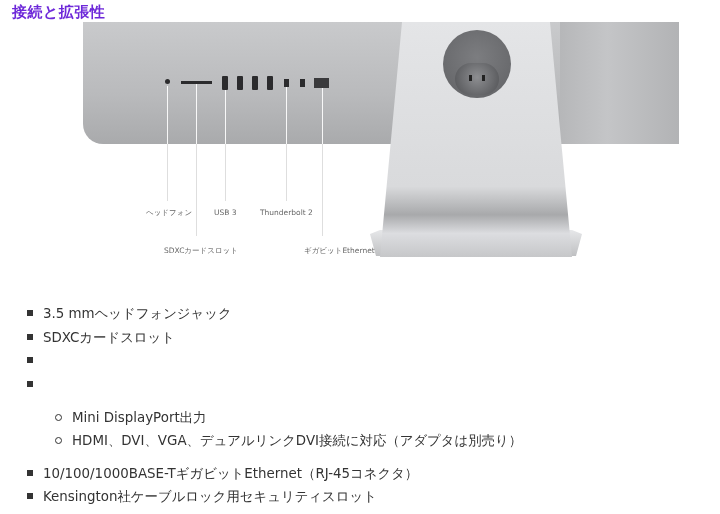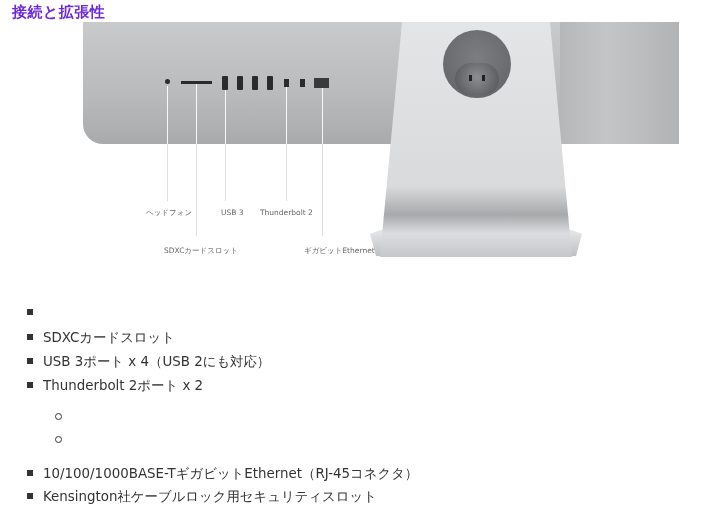--- a/index.html
+++ b/index.html
@@ -69,44 +69,44 @@
 
   <div class="stand-foot"></div>
   <div class="stand"></div>
   <div class="hole"></div>
   <div class="plug">
       <i style="left:14px;"></i>
       <i style="left:27px;"></i>
     </div>
 
   <div class="clabel" style="left:146px;top:208px;">ヘッドフォン</div>
-  <div class="clabel" style="left:214px;top:208px;margin-left:7px;">USB 3</div>
+  <div class="clabel" style="left:214px;top:208px;">USB 3</div>
   <div class="clabel" style="left:260px;top:208px;">Thunderbolt 2</div>
   <div class="clabel" style="left:164px;top:246px;">SDXCカードスロット</div>
   <div class="clabel" style="left:304px;top:246px;">ギガビットEthernet</div>
 </div>
 
 <div class="list">
   <div class="item" style="top:5px;">
-    <span class="bullet-sq"></span>
+    <span class="bullet-sq"></span><span>3.5 mmヘッドフォンジャック</span>
   </div>
   <div class="item" style="top:29px;">
     <span class="bullet-sq"></span><span>SDXCカードスロット</span>
   </div>
   <div class="item" style="top:53px;">
-    <span class="bullet-sq"></span><span>USB 3ポート x 4（USB 2にも対応）</span>
+    <span class="bullet-sq"></span>
   </div>
   <div class="item" style="top:77px;">
-    <span class="bullet-sq"></span><span>Thunderbolt 2ポート x 2</span>
+    <span class="bullet-sq"></span>
   </div>
   <div class="sub" style="top:109px;">
-    <span class="bullet-circ"></span>
+    <span class="bullet-circ"></span><span>Mini DisplayPort出力</span>
   </div>
   <div class="sub" style="top:132px;">
-    <span class="bullet-circ"></span>
+    <span class="bullet-circ"></span><span>HDMI、DVI、VGA、デュアルリンクDVI接続に対応（アダプタは別売り）</span>
   </div>
   <div class="item" style="top:165px;text-align:center;">
     <span class="bullet-sq"></span><span>10/100/1000BASE-TギガビットEthernet（RJ-45コネクタ）</span>
   </div>
   <div class="item" style="top:188px;">
     <span class="bullet-sq"></span><span>Kensington社ケーブルロック用セキュリティスロット</span>
   </div>
 </div>
 
 </body></html>

